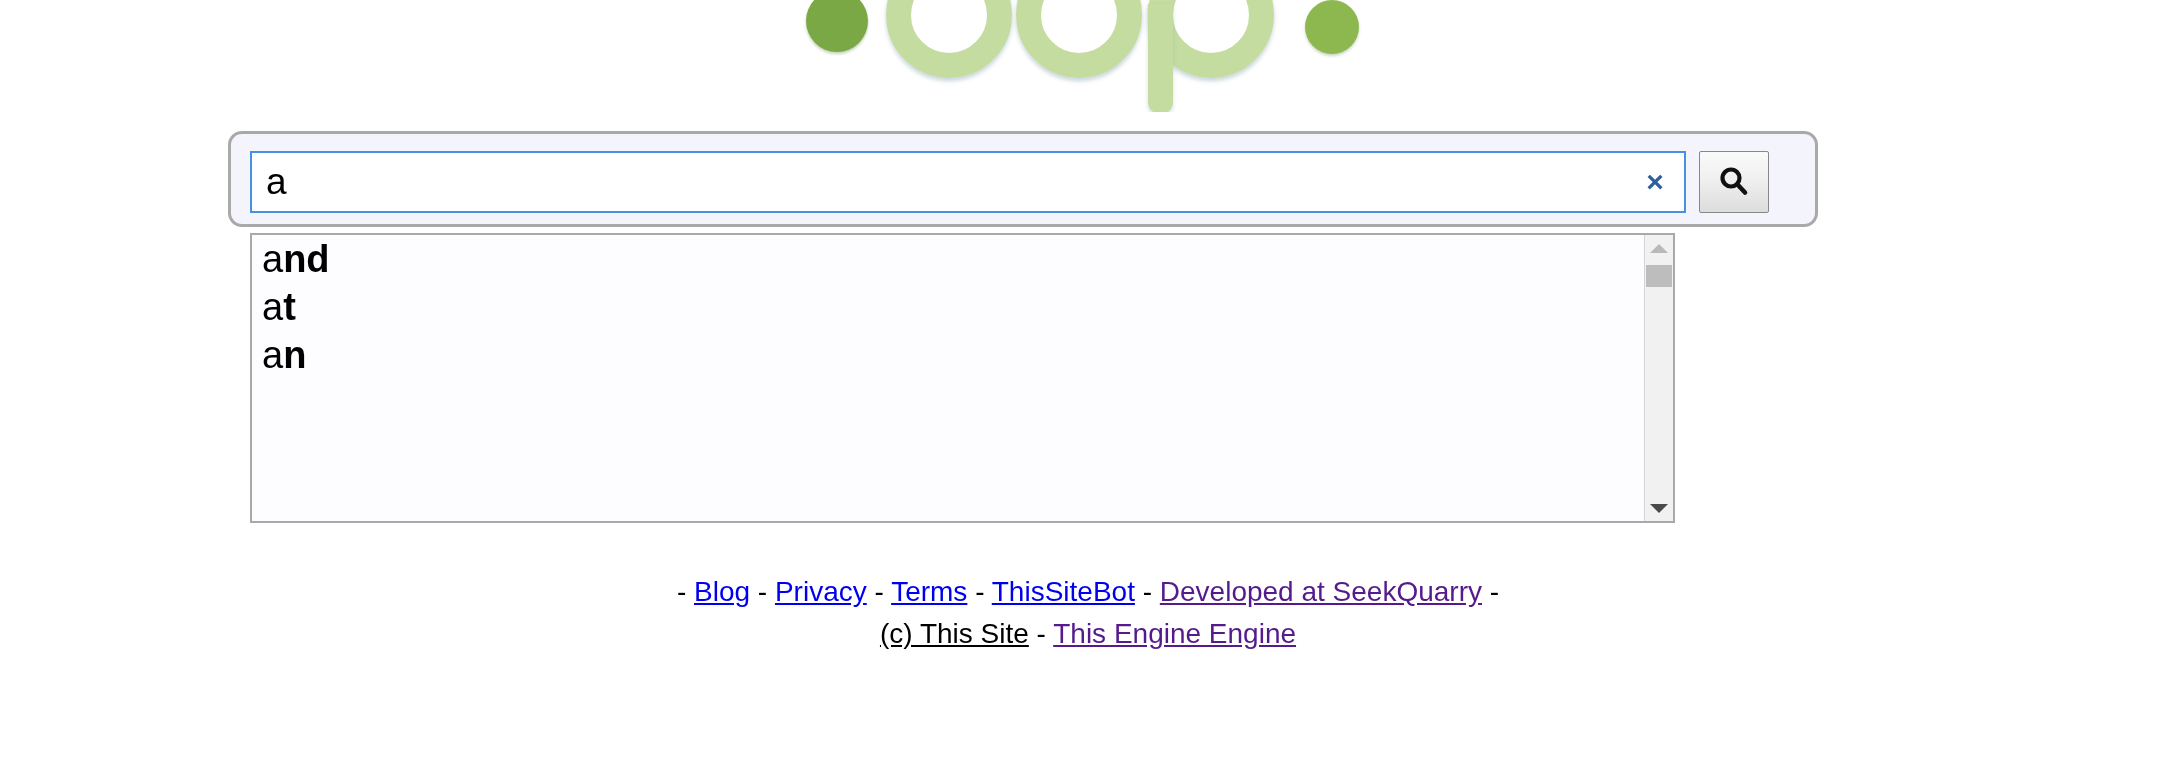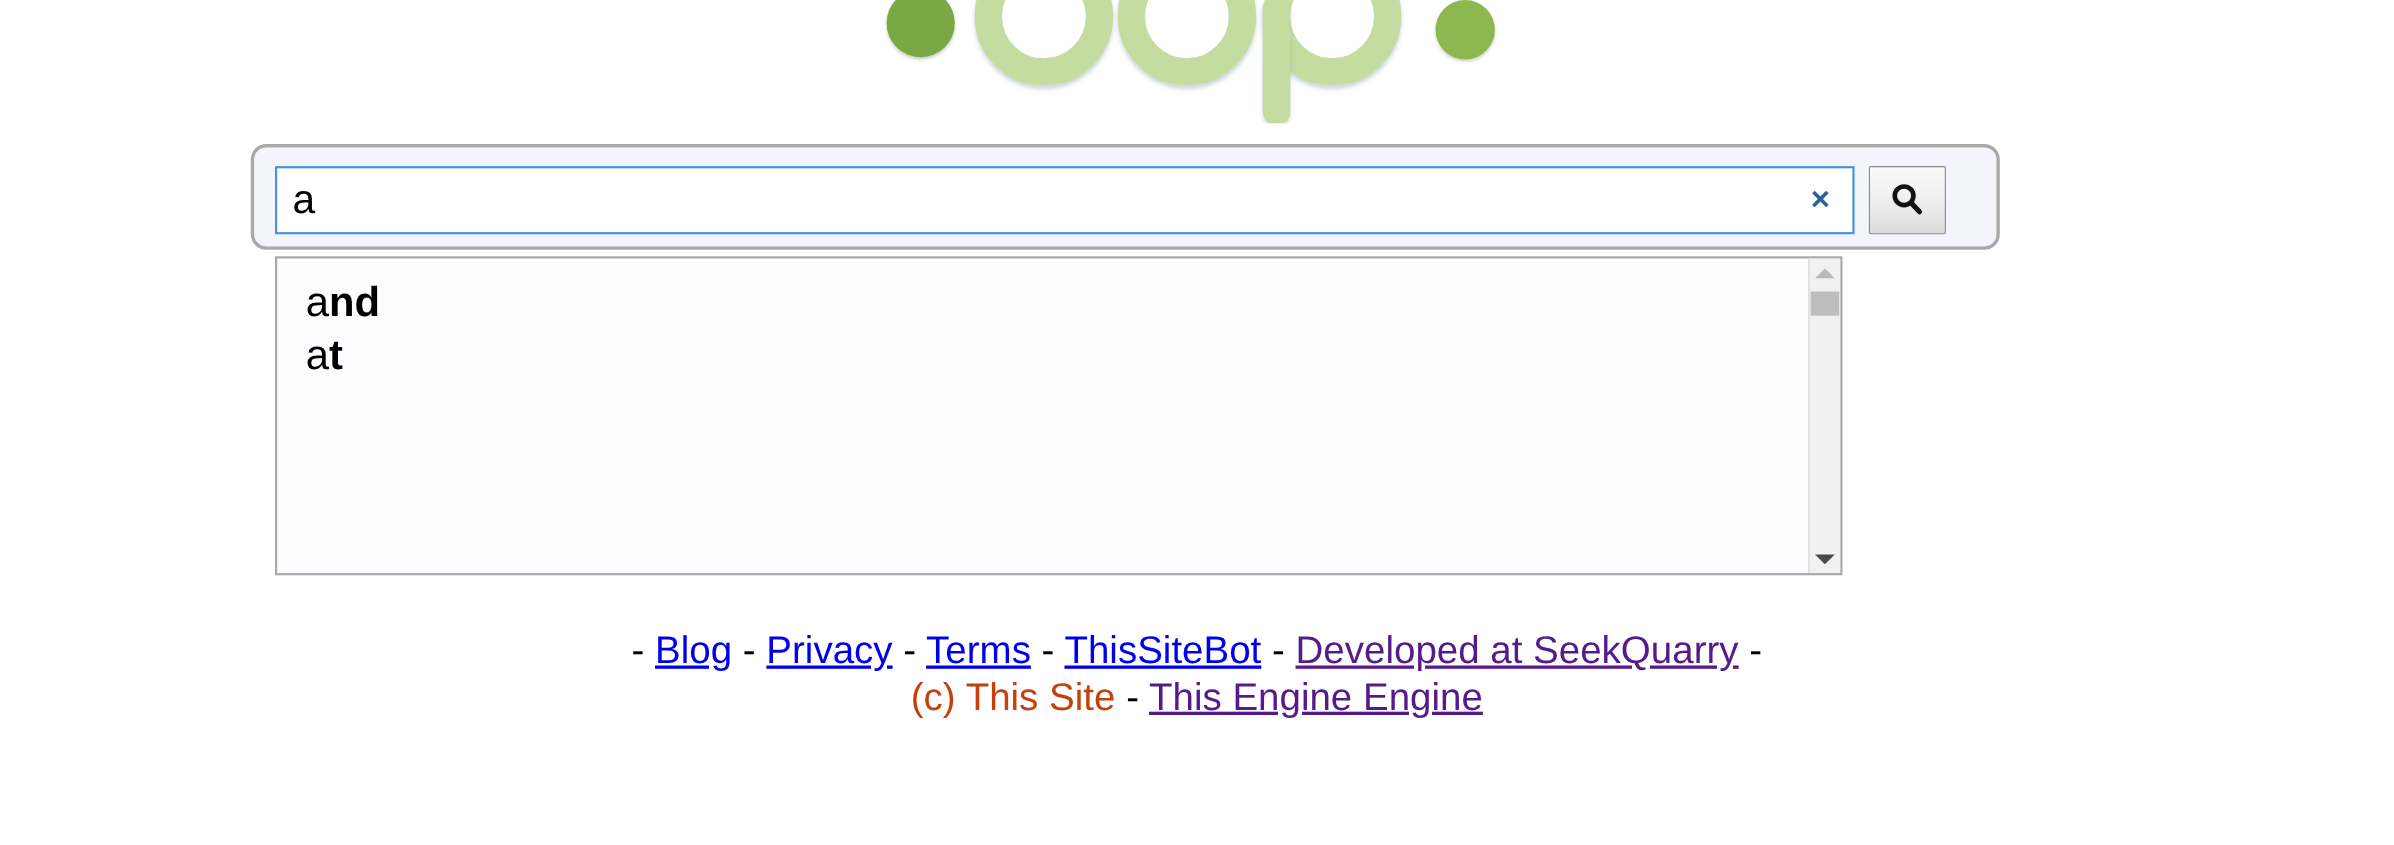--- a/index.html
+++ b/index.html
@@ -173,21 +173,21 @@
     overflow: hidden;
   }
   #suggest-list {
     position: absolute;
     left: 0;
     top: 0;
     right: 30px;
     bottom: 0;
     list-style: none;
     margin: 0;
-    padding: 16px;
+    padding: 0;
   }
   .suggest-item {
     height: 48px;
     line-height: 48px;
     padding: 0 0 0 10px;
     font-size: 38px;
     color: #000000;
     cursor: pointer;
     white-space: nowrap;
     font-family: "Liberation Sans", sans-serif;
@@ -230,34 +230,34 @@
     cursor: pointer;
   }
 
   
   #footer {
     position: absolute;
     left: 0;
     top: 572px;
     width: 2176px;
     text-align: center;
-    font-size: 35px;
+    font-size: 28px;
     color: #000000;
     font-family: "Liberation Sans", sans-serif;
   }
   #footer-line-1 { line-height: 40px; white-space: nowrap; }
   #footer-line-2 { line-height: 40px; white-space: nowrap; margin-top: 2px; }
   .sep { color: #000000; }
   .flink {
     text-decoration: underline;
     cursor: pointer;
   }
   .flink-new     { color: #0000ee; }
   .flink-visited { color: #551a8b; }
-  #copyright-text { color: #c2410c; }
+  #copyright-text { color: #000000; text-decoration: underline; }
 </style>
 </head>
 <body>
 
 <div id="logo-area">
   <div id="logo-inner">
     <div id="logo-dot-i" class="logo-glyph"></div>
     <div id="logo-o1" class="logo-ring"></div>
     <div id="logo-o2" class="logo-ring"></div>
     <div id="logo-p-bowl" class="logo-ring"></div>
@@ -282,20 +282,23 @@
 </div>
 
 <div id="suggest-box">
   <ul id="suggest-list">
     <li class="suggest-item">
       <span class="sg-prefix">a</span><span class="sg-rest">nd</span>
     </li>
     <li class="suggest-item">
       <span class="sg-prefix">a</span><span class="sg-rest">t</span>
     </li>
+    <li class="suggest-item">
+      <span class="sg-prefix">a</span><span class="sg-rest">n</span>
+    </li>
   </ul>
   <div id="suggest-scrollbar">
     <div id="sb-arrow-up">
       <div class="tri tri-up"></div>
     </div>
     <div id="sb-thumb"></div>
     <div id="sb-arrow-down">
       <div class="tri tri-down"></div>
     </div>
   </div>

